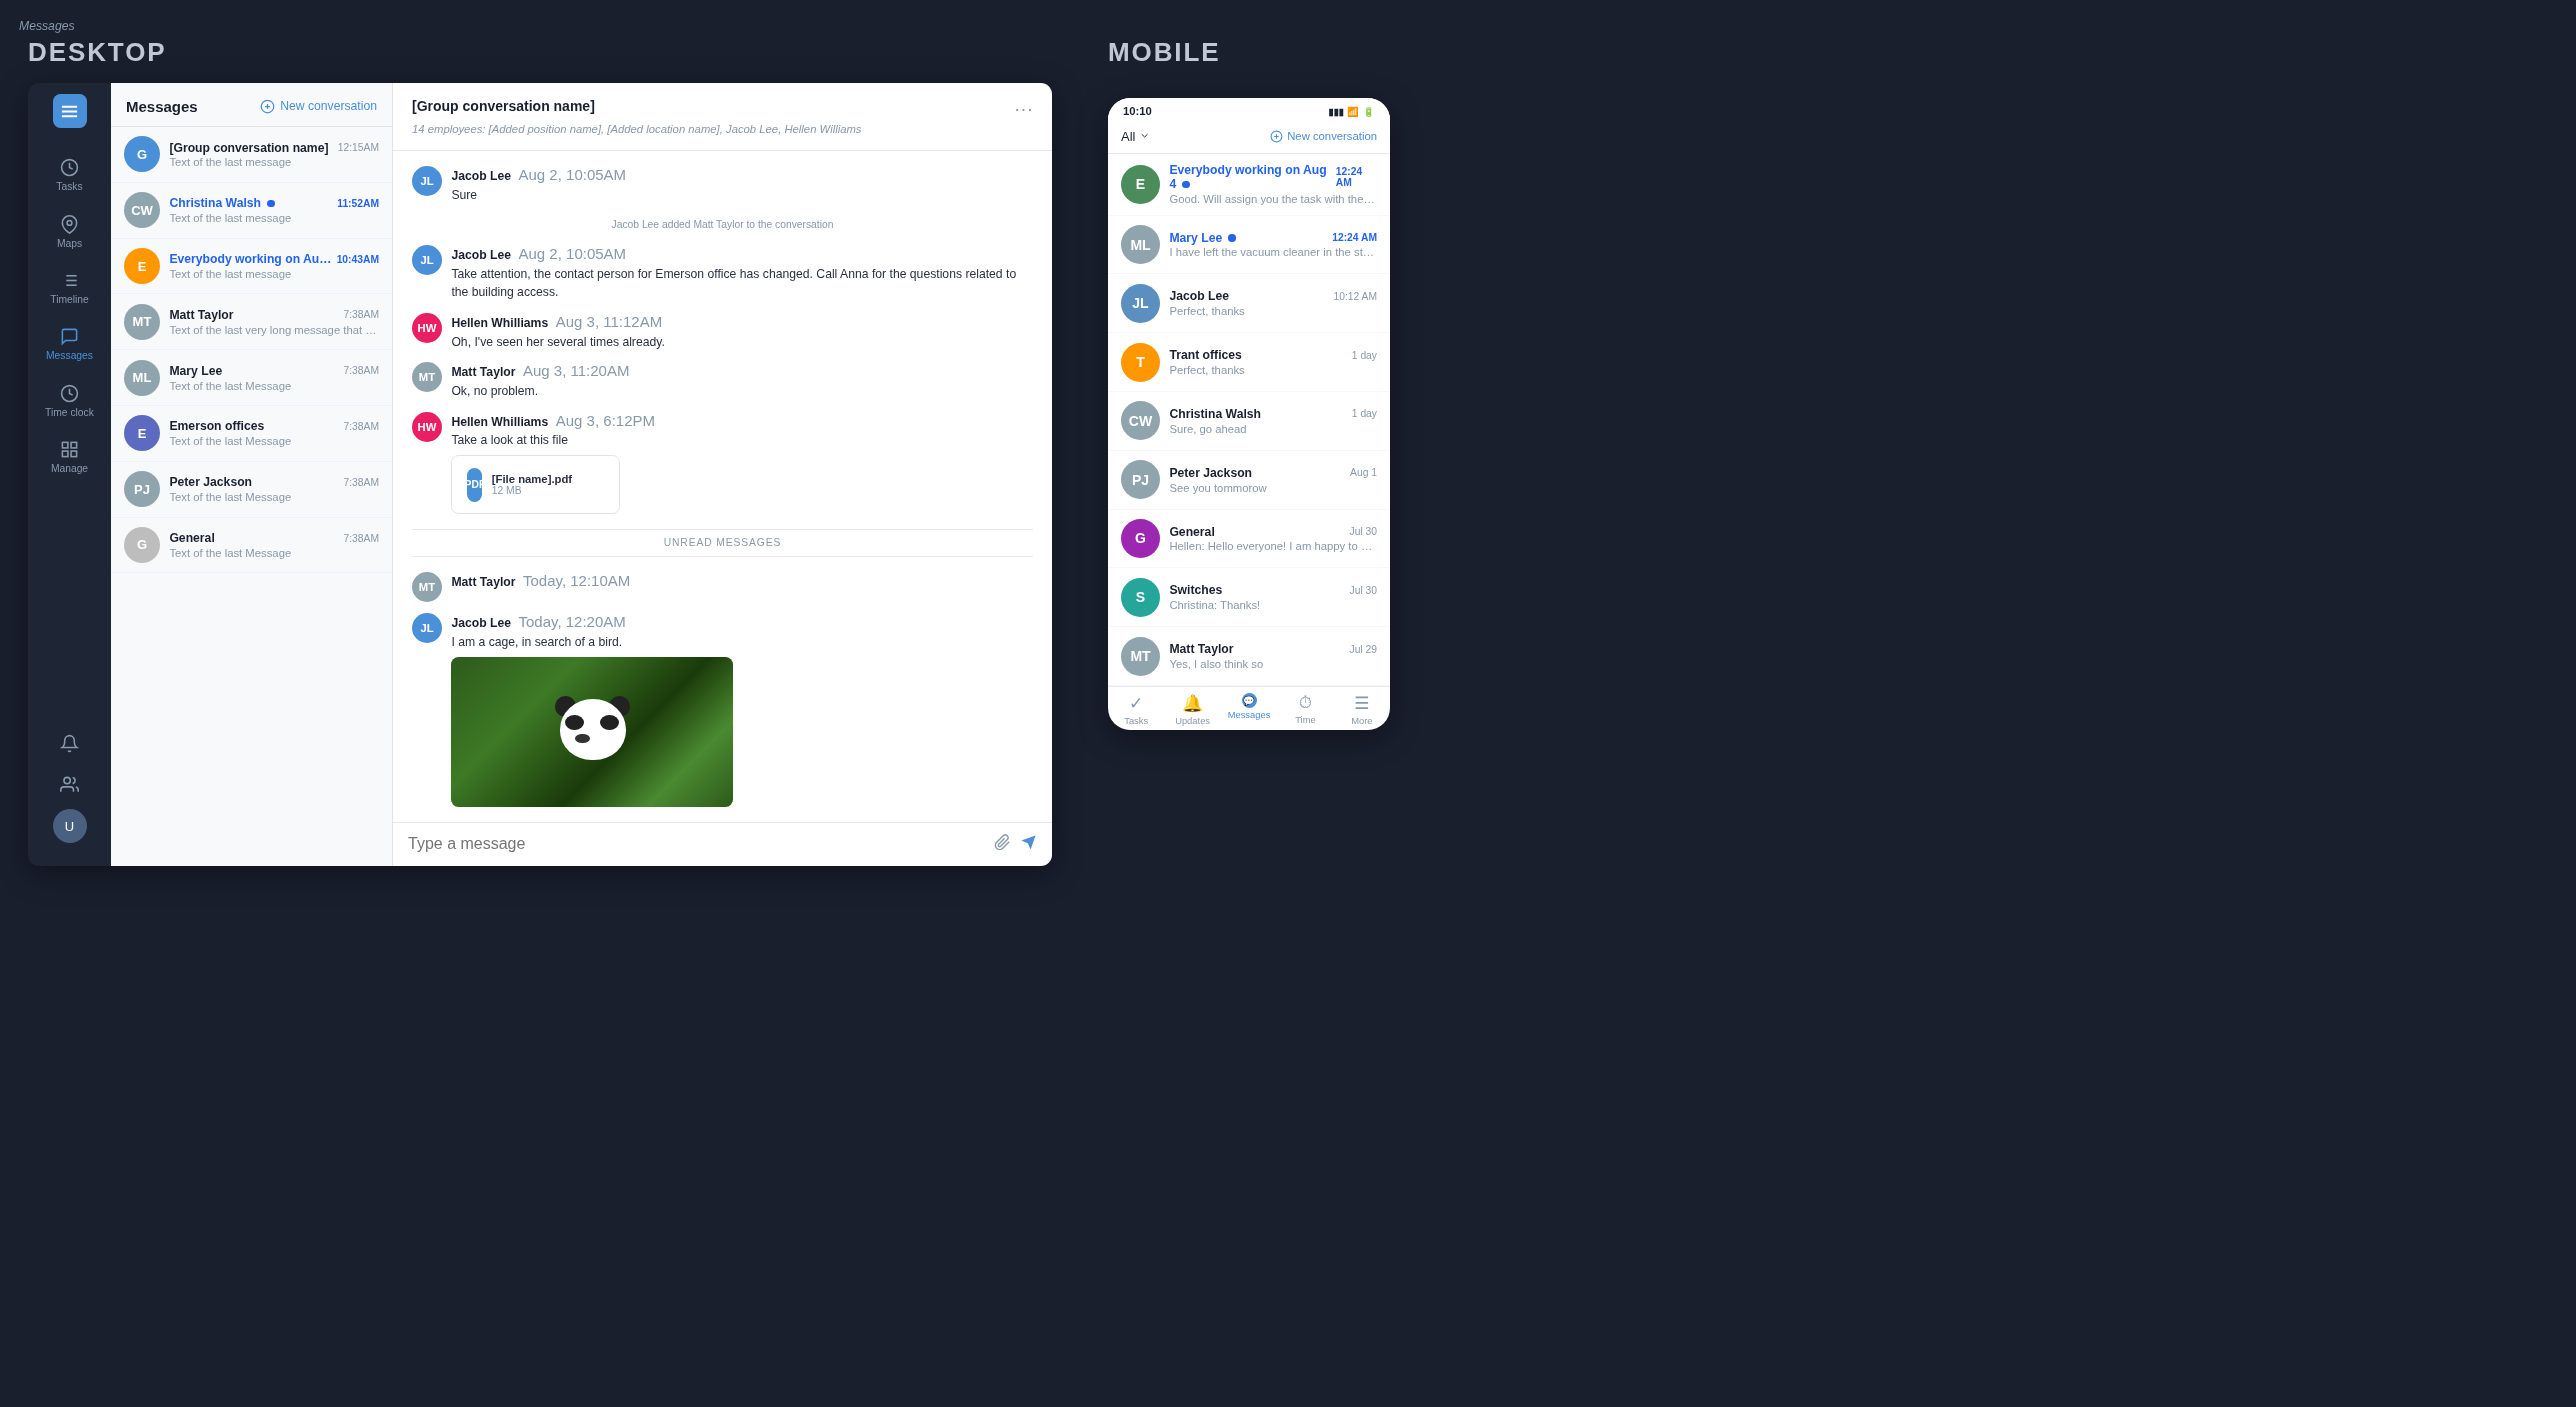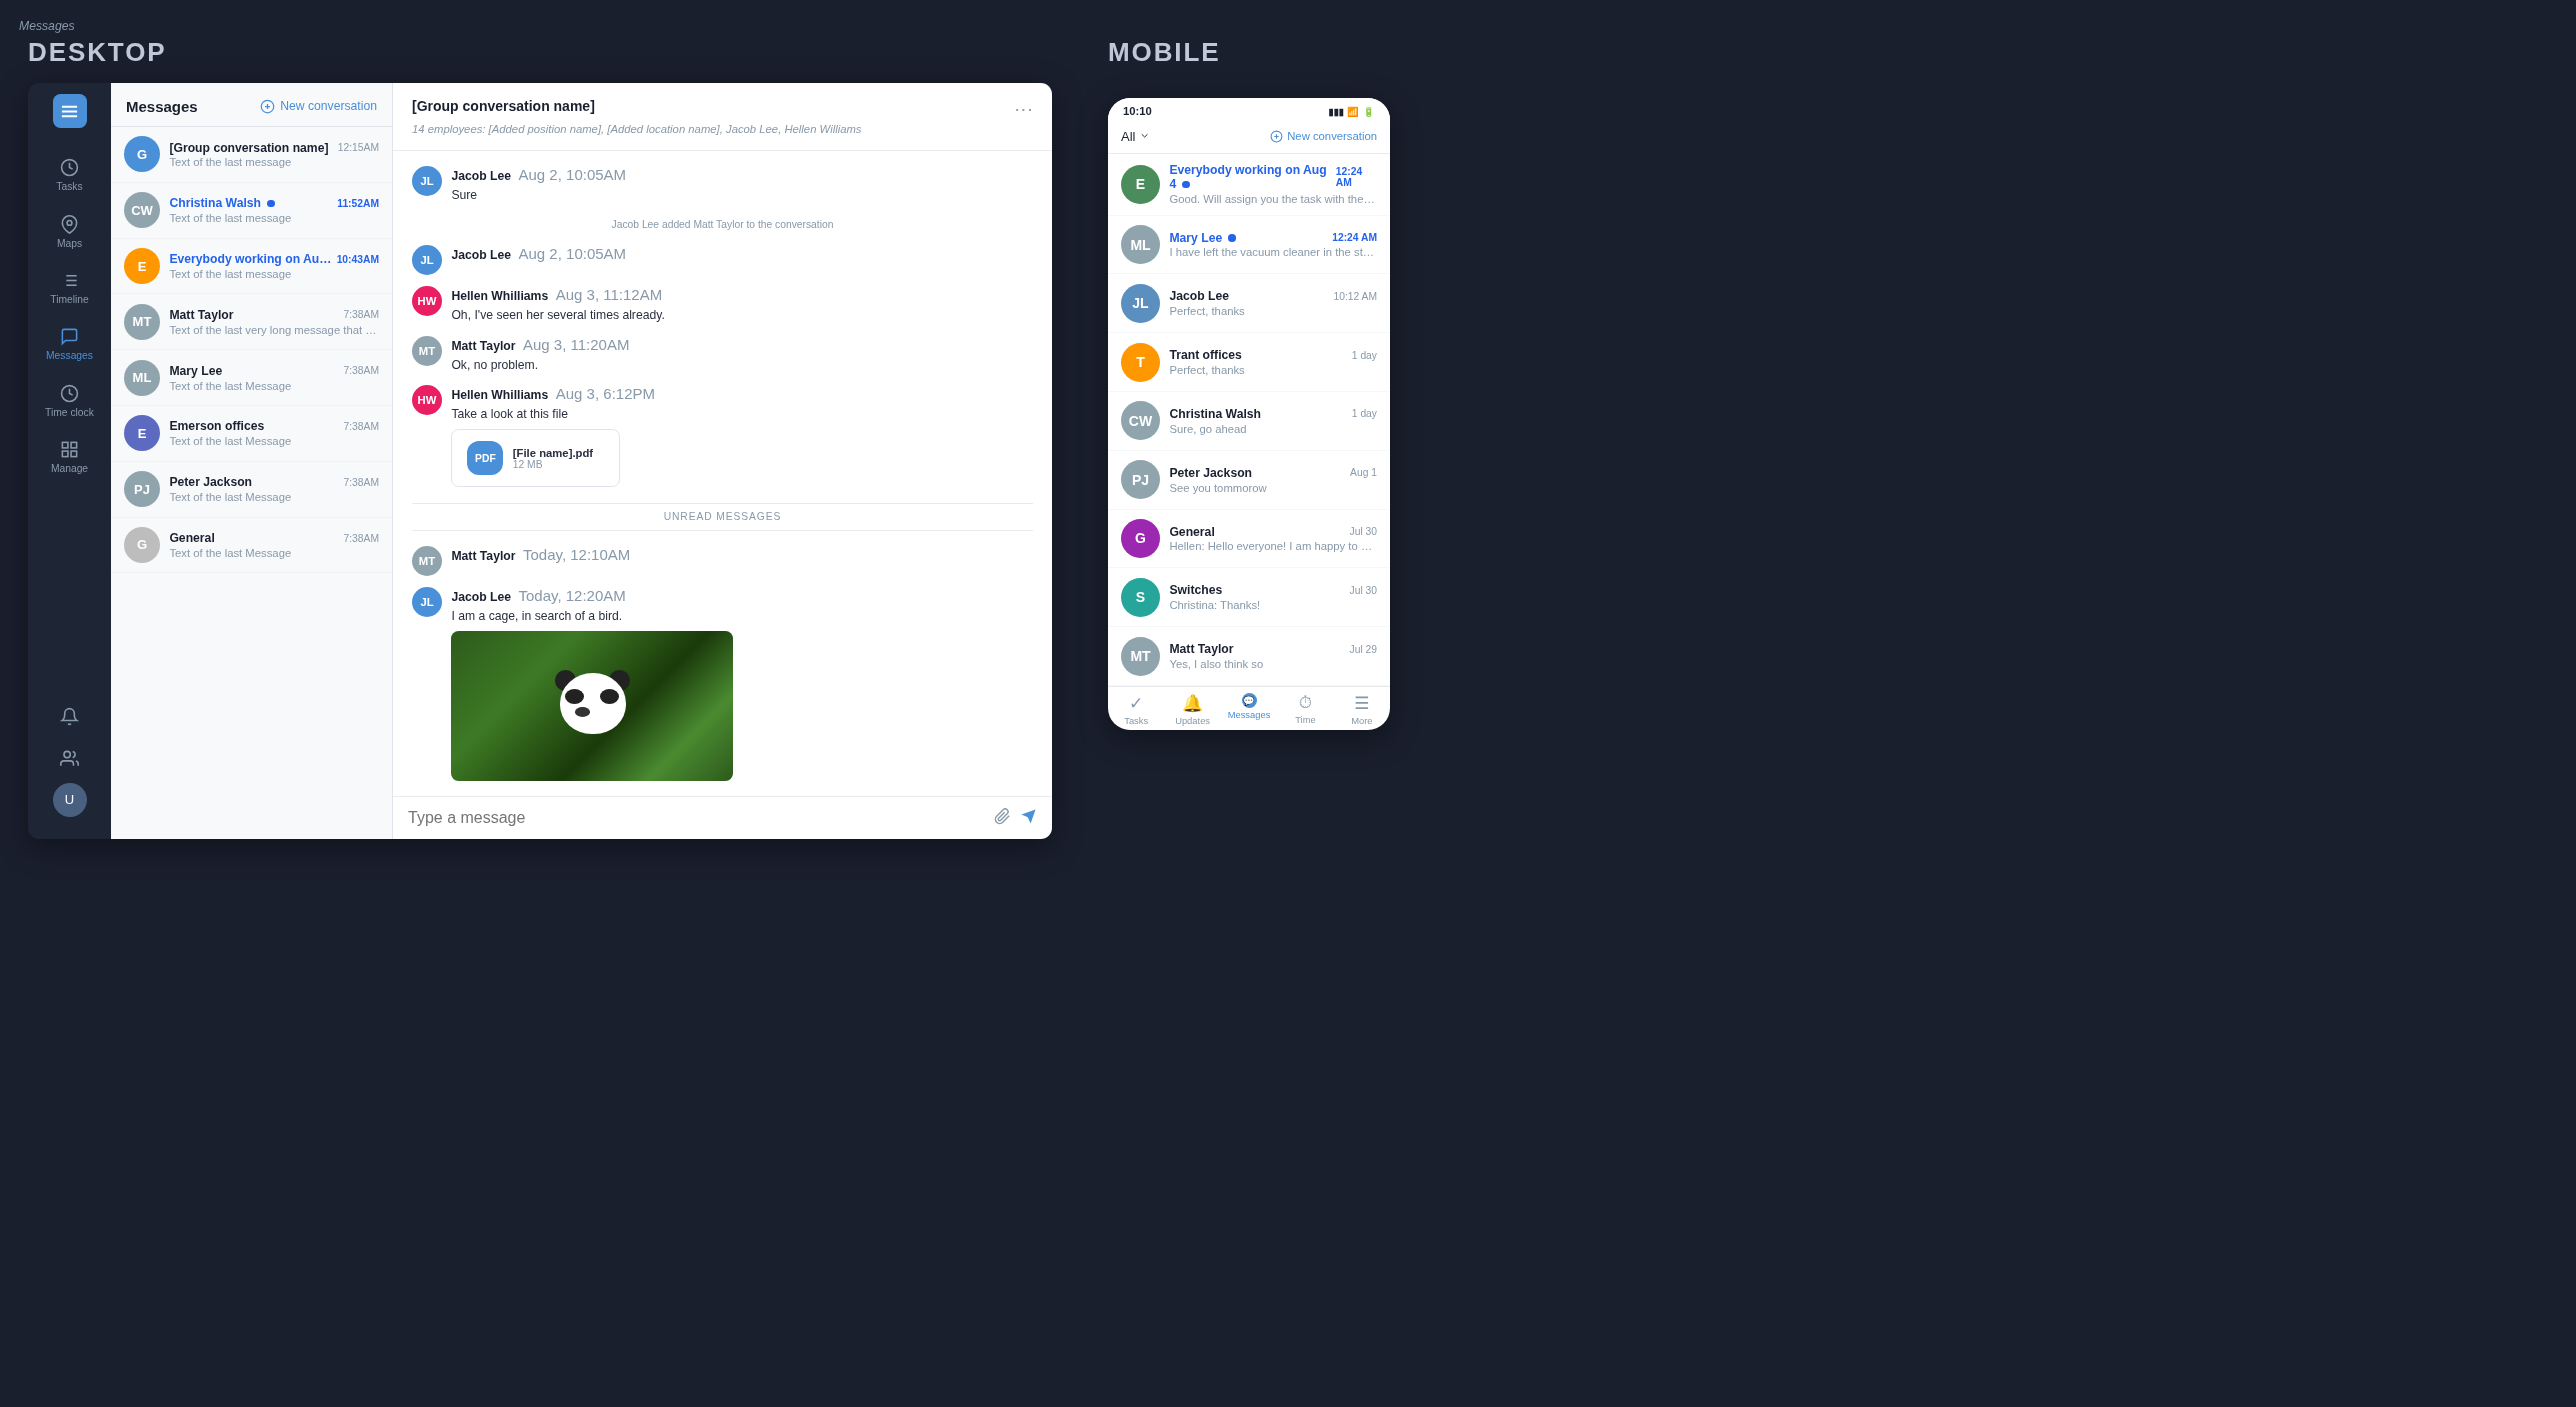--- a/index.html
+++ b/index.html
@@ -300,21 +300,21 @@
       align-items: center;
       gap: 9.4px;
       border: 0.9px solid #e0e4ea;
       border-radius: 7.5px;
       padding: 11.3px 15px;
       margin-top: 5.6px;
       width: 169px;
     }
 
     .pdf-icon {
-      width: 36px;
+      width: 15px;
       height: 34px;
       background: #4a90d9;
       border-radius: 12px;
       display: flex;
       align-items: center;
       justify-content: center;
       color: white;
       font-size: 10.3px;
       font-weight: 700;
     }
@@ -804,20 +804,21 @@
 
           <div class="system-msg">Jacob Lee added Matt Taylor to the conversation</div>
 
           <div class="msg-row">
             <div class="msg-avatar" style="background:#4a90d9;">JL</div>
             <div class="msg-content">
               <div class="msg-header">
                 <span class="msg-sender">Jacob Lee</span>
                 <span class="msg-time">Aug 2, 10:05AM</span>
               </div>
+              <div class="msg-text">Take attention, the contact person for Emerson office has changed. Call Anna for the questions related to the building access.</div>
             </div>
           </div>
 
           <div class="msg-row">
             <div class="msg-avatar" style="background:#e91e63;">HW</div>
             <div class="msg-content">
               <div class="msg-header">
                 <span class="msg-sender">Hellen Whilliams</span>
                 <span class="msg-time">Aug 3, 11:12AM</span>
               </div>

